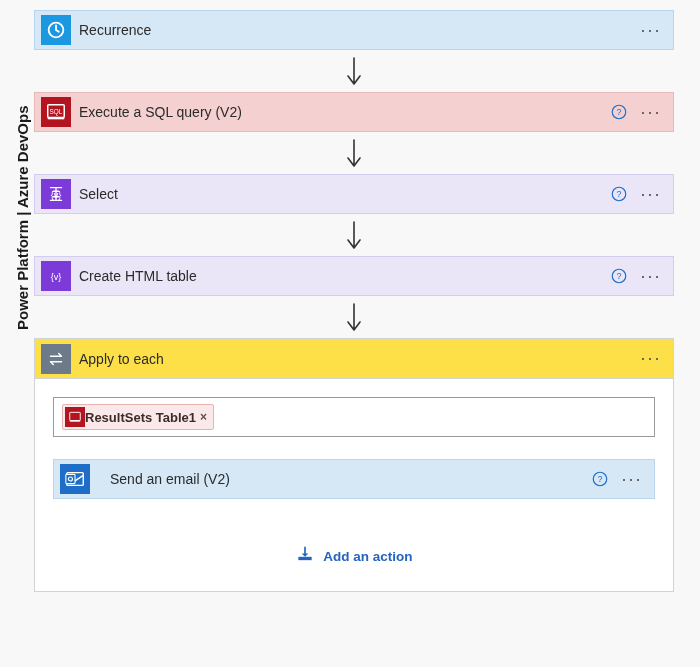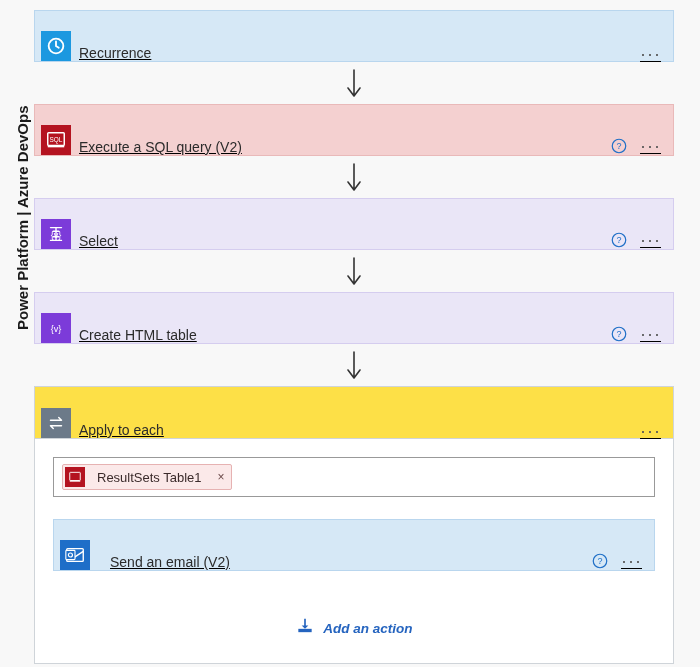--- a/index.html
+++ b/index.html
@@ -23,24 +23,23 @@
     white-space: nowrap;
   }
   .flow {
     margin-left: 28px;
     margin-right: 20px;
     padding-top: 10px;
   }
   .node {
     border: 1.5px solid;
     display: flex;
-    align-items: flex-end;
-    height: 52px;
+    align-items: center;
+    height: 40px;
     margin: 0 6px;
-    text-decoration: underline;
   }
   .node-icon {
     width: 30px;
     height: 30px;
     margin: 0 8px 0 6px;
     display: flex;
     align-items: center;
     justify-content: center;
     flex-shrink: 0;
   }
@@ -102,21 +101,22 @@
   }
   .token {
     display: inline-flex;
     align-items: center;
     background: #fbe9e9;
     border: 1px solid #e6b2b2;
     border-radius: 2px;
     padding: 2px 6px 2px 2px;
     font-size: 13px;
     color: #3b2b2b;
-    gap: 12px;
+    gap: 0;
+    font-weight: bold;
   }
   .token-icon {
     width: 20px;
     height: 20px;
     background: #b41320;
     display: flex;
     align-items: center;
     justify-content: center;
   }
   .token-remove {
@@ -128,21 +128,20 @@
   .add-action {
     display: flex;
     align-items: center;
     justify-content: center;
     gap: 8px;
     font-size: 13.5px;
     color: #2564bf;
     font-weight: 600;
     padding: 10px 0 4px;
     cursor: pointer;
-    font-style: italic;
   }
 </style>
 </head>
 <body>
 
 <div class="sidebar-label">Power Platform | Azure DevOps</div>
 
 <div class="flow">
 
   <div class="node blue-node">

